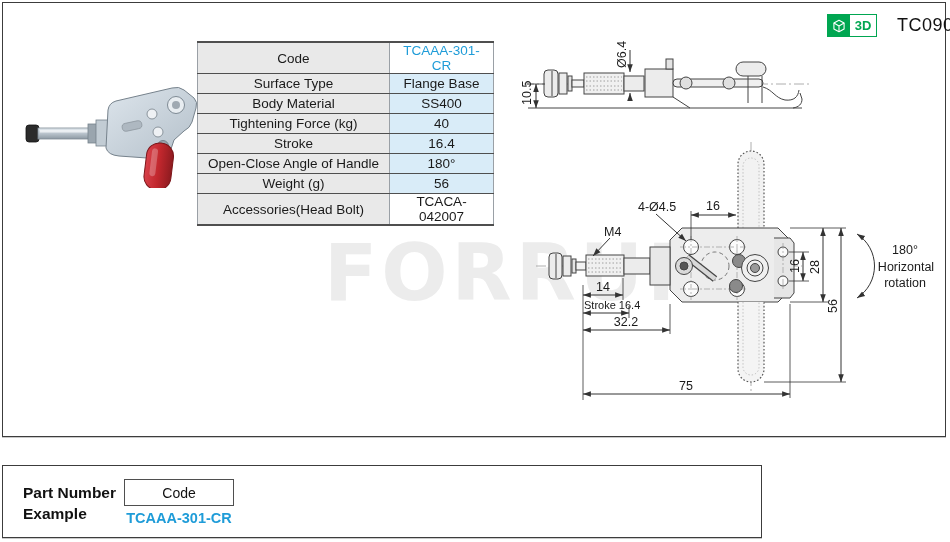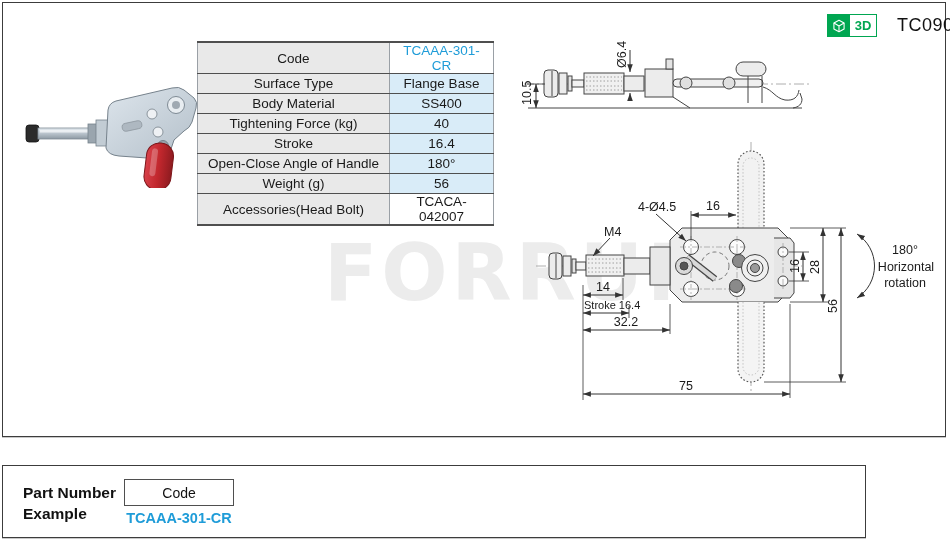--- a/index.html
+++ b/index.html
@@ -1,19 +1,19 @@
 <!DOCTYPE html>
 <html><head>
 <meta charset="utf-8">
 <style>
   * { margin:0; padding:0; box-sizing:border-box; }
   html,body { width:950px; height:542px; background:#fff; font-family:"Liberation Sans",sans-serif; position:relative; overflow:hidden; }
 
   .main-box { position:absolute; left:2px; top:2px; width:944px; height:435px; border:1px solid #3c3c3c; background:#fff; box-shadow:0 1px 0 #c9c9c9; }
-  .bottom-box { position:absolute; left:2px; top:465px; width:864px; height:73px; border:1px solid #3c3c3c; background:#fff; box-shadow:0 1px 0 #c9c9c9;text-decoration:underline; }
+  .bottom-box { position:absolute; left:2px; top:465px; width:760px; height:73px; border:1px solid #3c3c3c; background:#fff; box-shadow:0 1px 0 #c9c9c9;text-decoration:underline; }
 
   .watermark { position:absolute; left:324px; top:228px; font-size:78px; font-weight:bold; letter-spacing:4px; color:#ececec; z-index:0; user-select:none; font-family:"DejaVu Sans",sans-serif; }
 
   .header-code { position:absolute; left:897px; top:15px; font-size:18px; color:#111; letter-spacing:0.5px; z-index:2; }
   .badge3d { position:absolute; left:827px; top:14px; width:50px; height:23px; display:flex; border:1.6px solid #00A651; border-radius:0; overflow:hidden; background:#fff; z-index:2; cursor:pointer; }
   .badge3d-cube { width:22px; background:#00A651; display:flex; align-items:center; justify-content:center; }
   .badge3d-label { flex:1; display:flex; align-items:center; justify-content:center; color:#00A651; font-weight:bold; font-size:13px; }
 
   .photo { position:absolute; left:24px; top:48px; z-index:1; }
 

